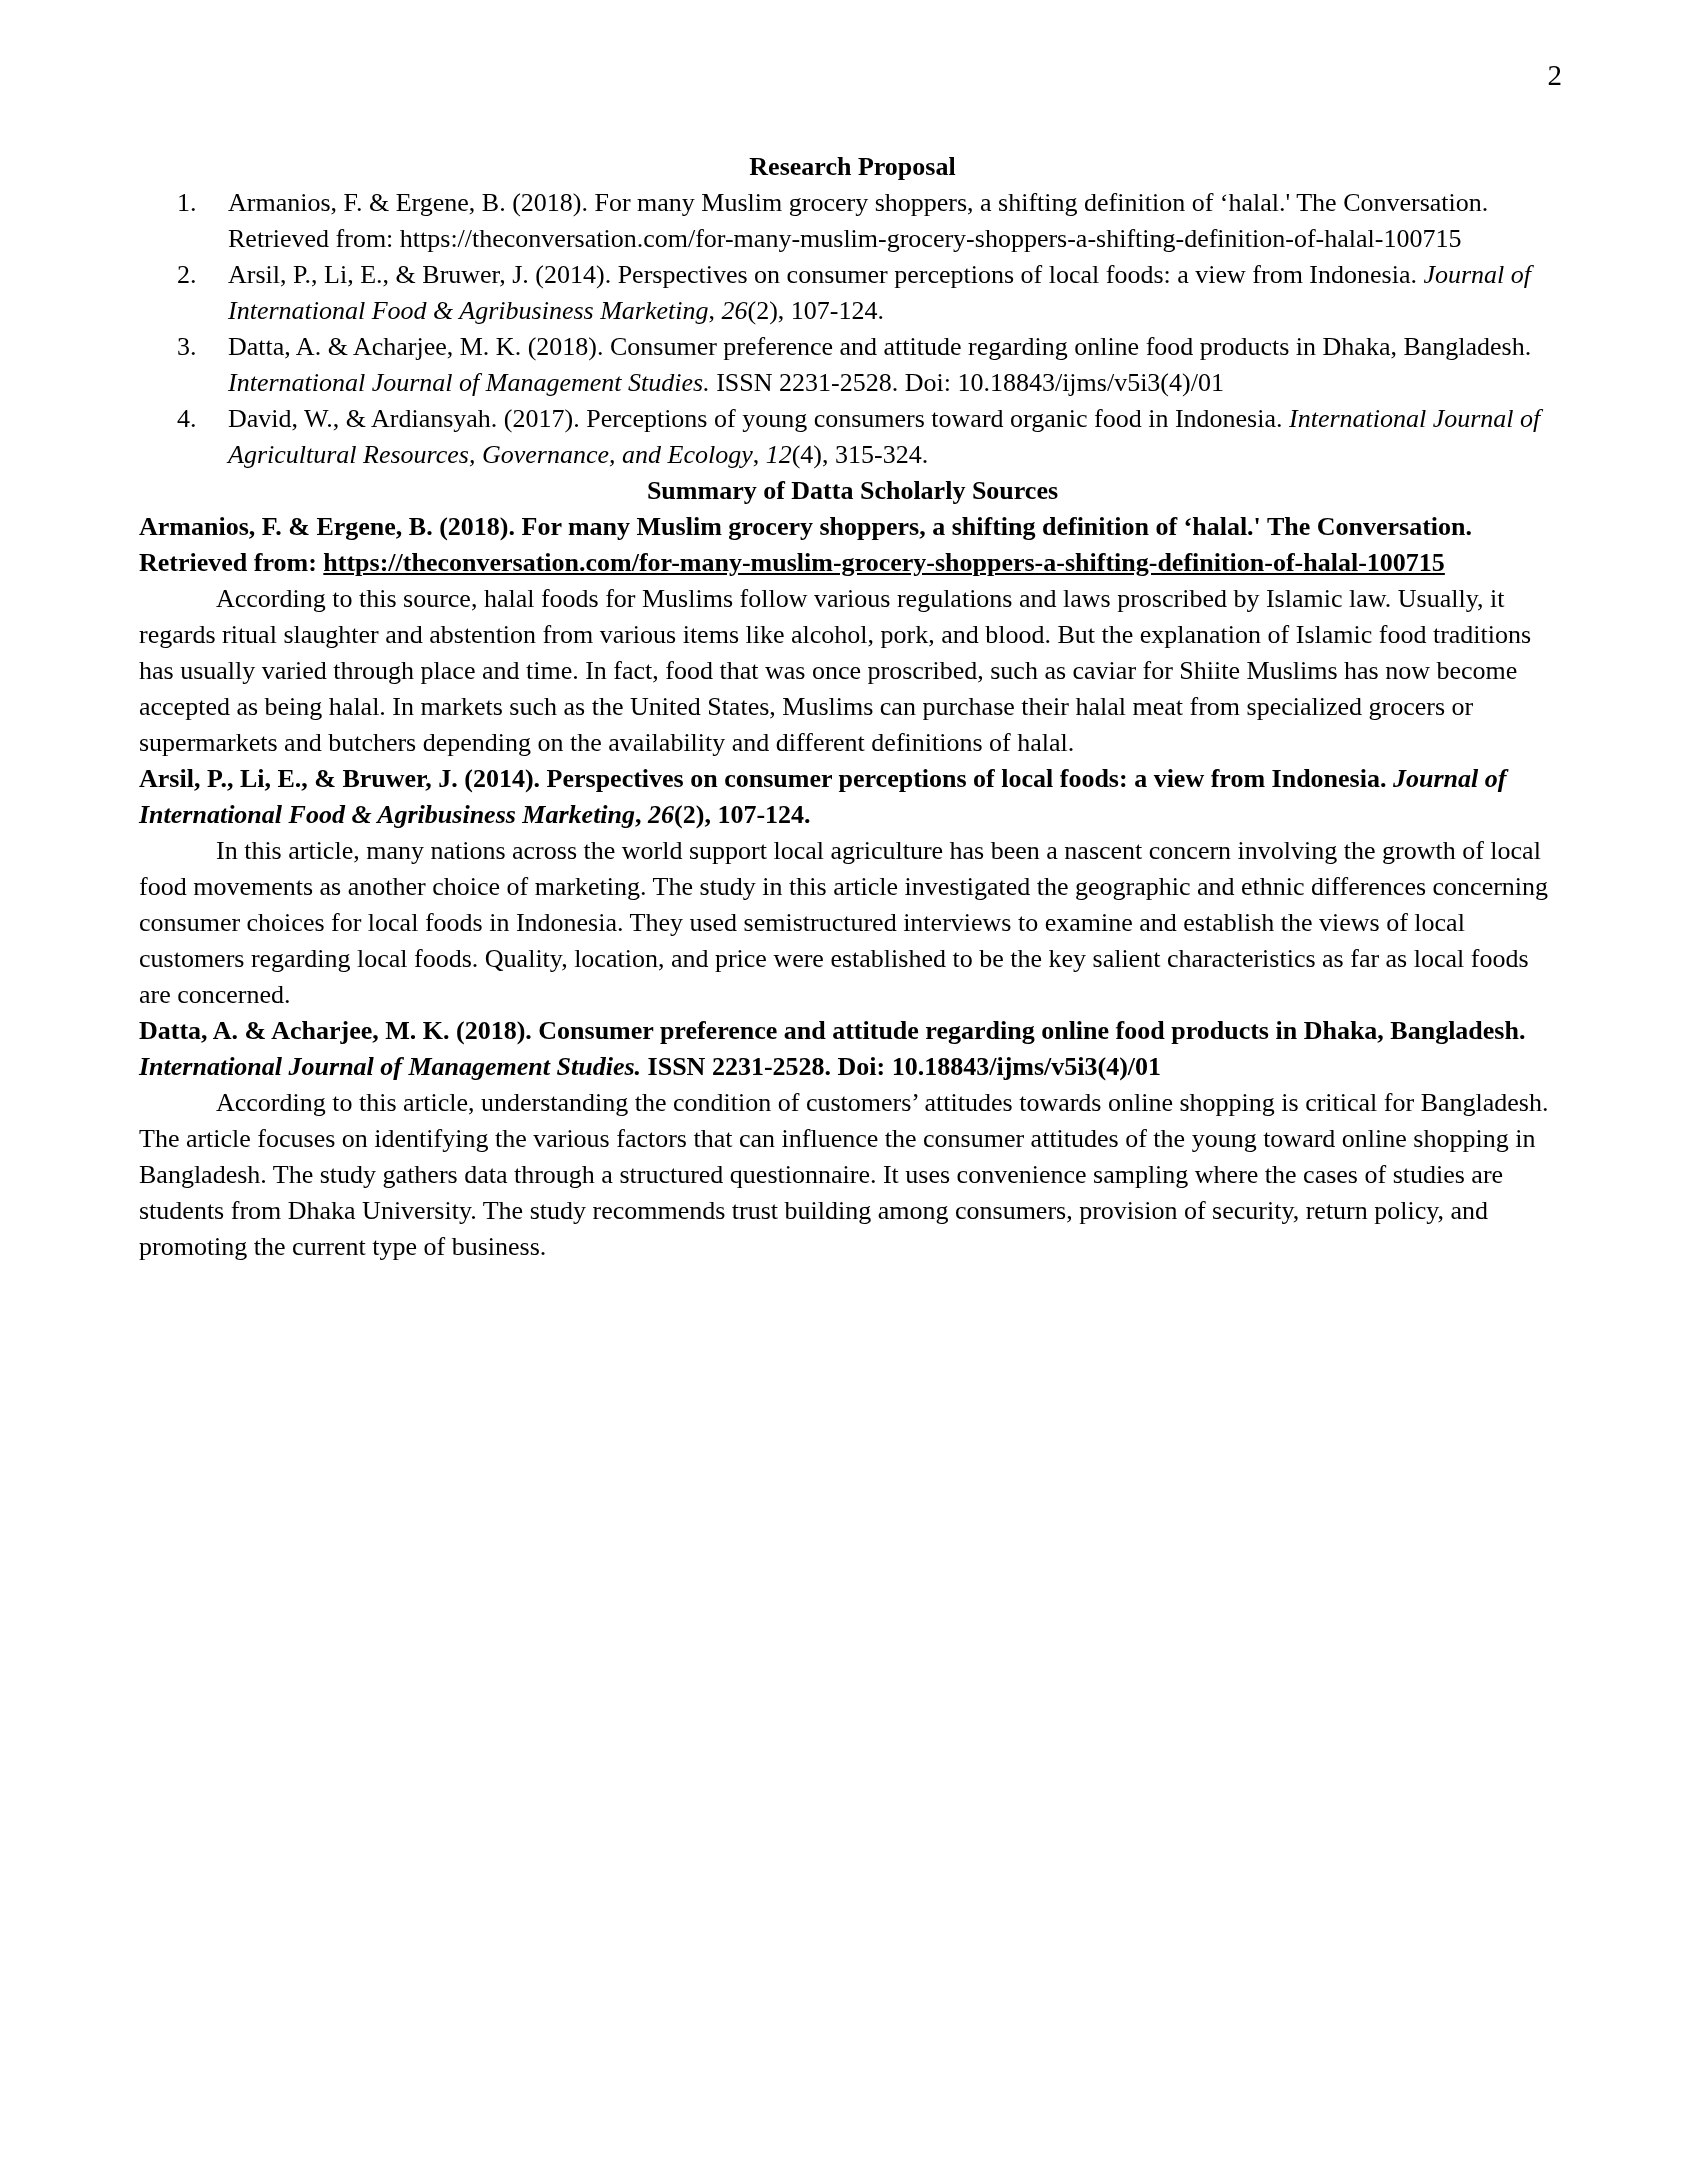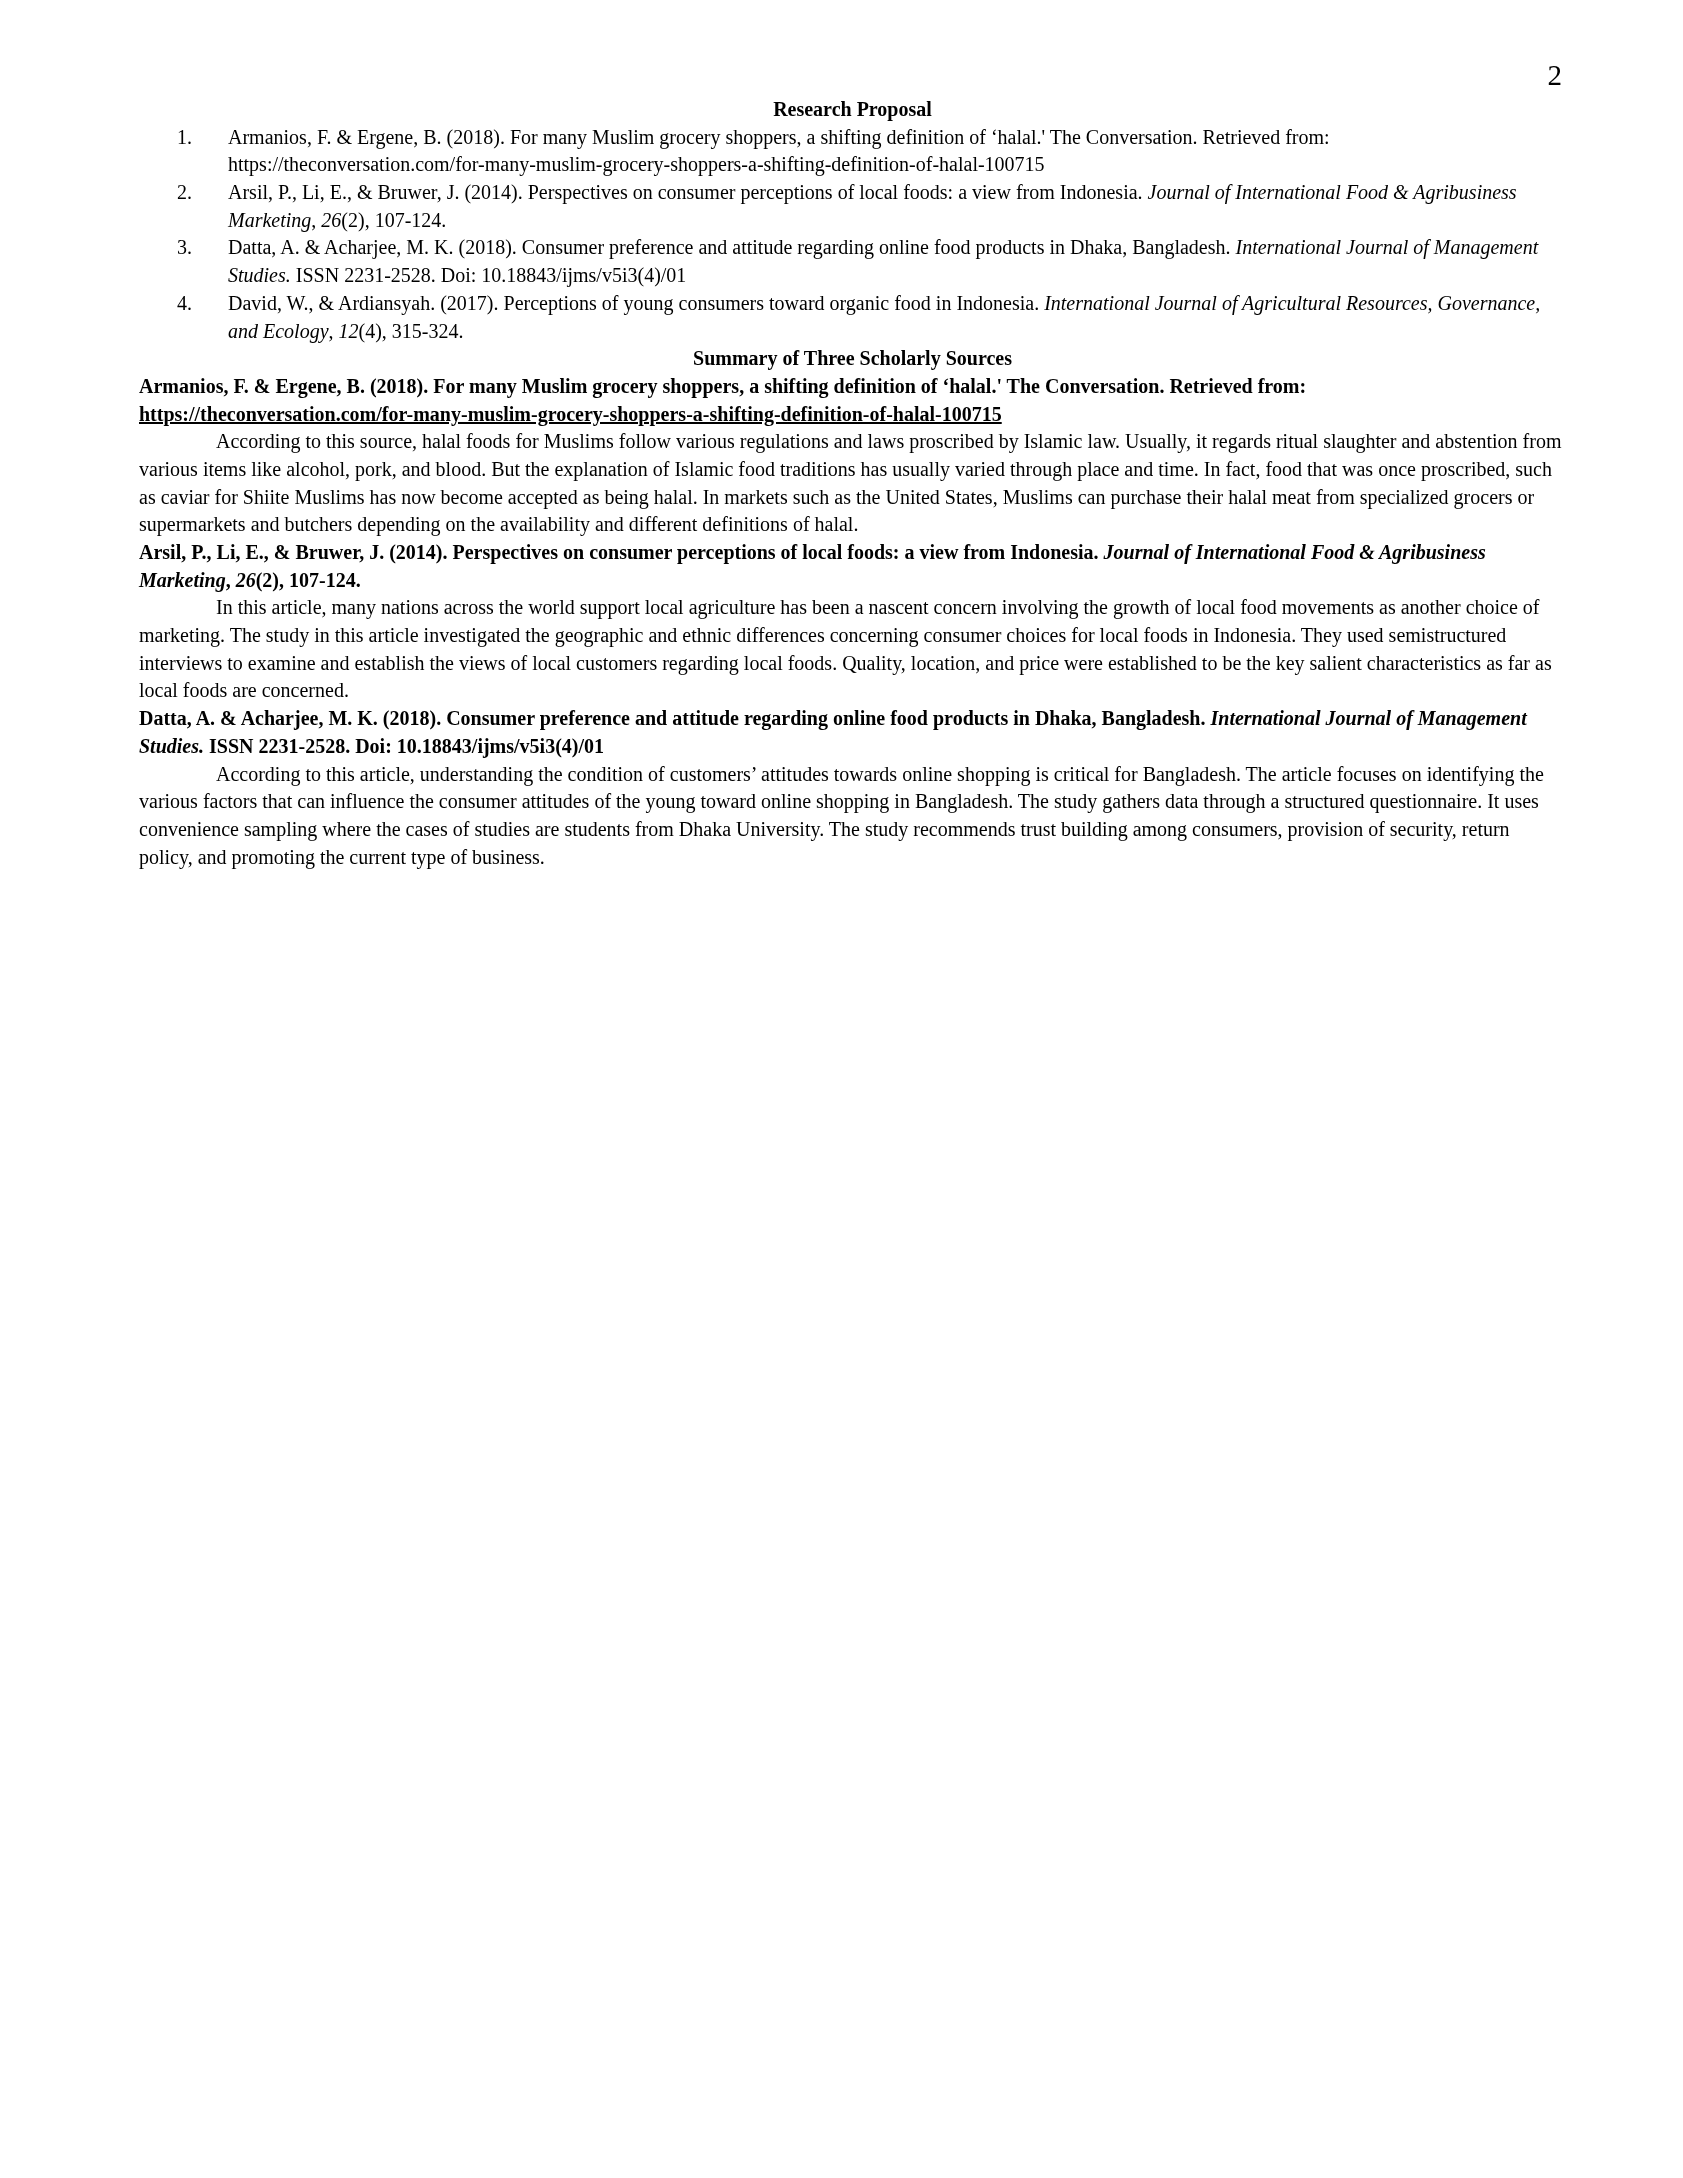--- a/index.html
+++ b/index.html
@@ -21,22 +21,22 @@
     overflow: hidden;
   }
   .page-number {
     position: absolute;
     top: 61px;
     right: 121px;
     font-size: 29px;
     line-height: 1;
   }
   .doc-body {
-    margin-top: 35px;
-    font-size: 20px;
+    margin-top: 88px;
+    font-size: 26px;
     line-height: 1.385;
     text-align: left;
   }
   .center-head {
     text-align: center;
     font-weight: bold;
     margin: 0;
   }
   .center-plain {
     text-align: center;
@@ -86,21 +86,21 @@
 
     <p class="center-head">Research Proposal</p>
 
     <ol class="sources">
       <li><span>Armanios, F. &amp; Ergene, B. (2018). For many Muslim grocery shoppers, a shifting definition of ‘halal.' The Conversation. Retrieved from: https://theconversation.com/for-many-muslim-grocery-shoppers-a-shifting-definition-of-halal-100715</span></li>
       <li><span>Arsil, P., Li, E., &amp; Bruwer, J. (2014). Perspectives on consumer perceptions of local foods: a view from Indonesia. </span><span class="it">Journal of International Food &amp; Agribusiness Marketing</span><span>, </span><span class="it">26</span><span>(2), 107-124.</span></li>
       <li><span>Datta, A. &amp; Acharjee, M. K. (2018). Consumer preference and attitude regarding online food products in Dhaka, Bangladesh. </span><span class="it">International Journal of Management Studies.</span><span> ISSN 2231-2528. Doi: 10.18843/ijms/v5i3(4)/01</span></li>
       <li><span>David, W., &amp; Ardiansyah. (2017). Perceptions of young consumers toward organic food in Indonesia. </span><span class="it">International Journal of Agricultural Resources, Governance, and Ecology</span><span>, </span><span class="it">12</span><span>(4), 315-324.</span></li>
     </ol>
 
-    <p class="center-head">Summary of Three Scholarly Sources</p>
+    <p class="center-head">Summary of Datta Scholarly Sources</p>
 
     <p class="cite"><span>Armanios, F. &amp; Ergene, B. (2018). For many Muslim grocery shoppers, a shifting definition of ‘halal.' The Conversation. Retrieved from: </span><span class="ul">https://theconversation.com/for-many-muslim-grocery-shoppers-a-shifting-definition-of-halal-100715</span></p>
     <p class="para">According to this source, halal foods for Muslims follow various regulations and laws proscribed by Islamic law. Usually, it regards ritual slaughter and abstention from various items like alcohol, pork, and blood. But the explanation of Islamic food traditions has usually varied through place and time. In fact, food that was once proscribed, such as caviar for Shiite Muslims has now become accepted as being halal. In markets such as the United States, Muslims can purchase their halal meat from specialized grocers or supermarkets and butchers depending on the availability and different definitions of halal.</p>
 
     <p class="cite"><span>Arsil, P., Li, E., &amp; Bruwer, J. (2014). Perspectives on consumer perceptions of local foods: a view from Indonesia. </span><span class="it">Journal of International Food &amp; Agribusiness Marketing</span><span>, </span><span class="it">26</span><span>(2), 107-124.</span></p>
     <p class="para">In this article, many nations across the world support local agriculture has been a nascent concern involving the growth of local food movements as another choice of marketing. The study in this article investigated the geographic and ethnic differences concerning consumer choices for local foods in Indonesia. They used semistructured interviews to examine and establish the views of local customers regarding local foods. Quality, location, and price were established to be the key salient characteristics as far as local foods are concerned.</p>
 
     <p class="cite"><span>Datta, A. &amp; Acharjee, M. K. (2018). Consumer preference and attitude regarding online food products in Dhaka, Bangladesh. </span><span class="it">International Journal of Management Studies.</span><span> ISSN 2231-2528. Doi: 10.18843/ijms/v5i3(4)/01</span></p>
     <p class="para">According to this article, understanding the condition of customers’ attitudes towards online shopping is critical for Bangladesh. The article focuses on identifying the various factors that can influence the consumer attitudes of the young toward online shopping in Bangladesh. The study gathers data through a structured questionnaire. It uses convenience sampling where the cases of studies are students from Dhaka University. The study recommends trust building among consumers, provision of security, return policy, and promoting the current type of business.</p>
 

